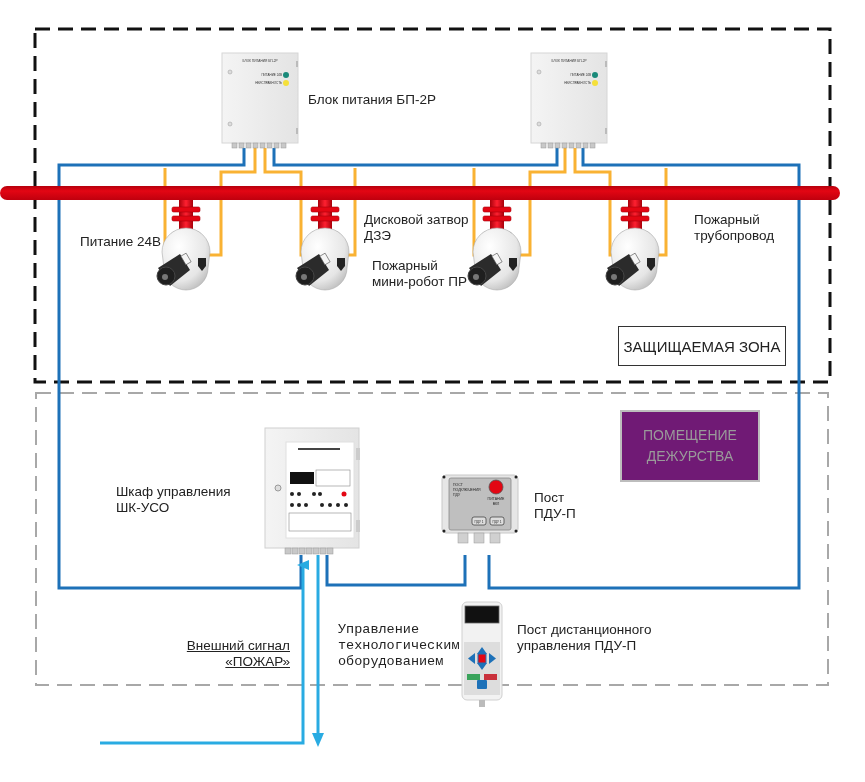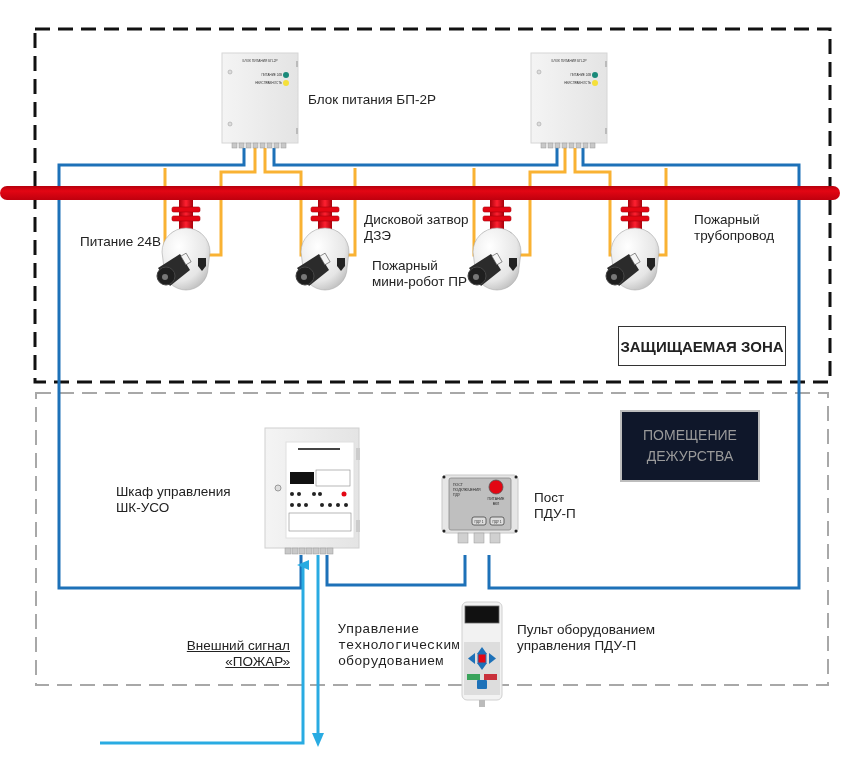--- a/index.html
+++ b/index.html
@@ -2,21 +2,21 @@
 <html><head>
 <meta charset="utf-8">
 <style>
   html,body{margin:0;padding:0;background:#ffffff;}
   body{width:865px;height:782px;position:relative;overflow:hidden;font-family:"Liberation Sans",sans-serif;}
   #diagram{position:absolute;left:0;top:0;width:865px;height:782px;}
   .lbl{position:absolute;font-family:"Liberation Sans",sans-serif;font-size:13.5px;color:#222;line-height:16px;white-space:nowrap;}
   .lbl.c{text-align:left;}
   .lbl.r{text-align:right;}
   .zone-box{position:absolute;border:1px solid #333;background:#fff;font-size:15px;color:#222;display:flex;align-items:center;justify-content:center;}
-  .room-box{position:absolute;border:2px solid #bdbdbd;background:#0f172a;color:#9a9a9a;font-size:14px;line-height:21px;text-align:center;display:flex;flex-direction:column;align-items:center;justify-content:center;}
+  .room-box{position:absolute;border:2px solid #bdbdbd;background:#701a75;color:#9a9a9a;font-size:14px;line-height:21px;text-align:center;display:flex;flex-direction:column;align-items:center;justify-content:center;}
 </style>
 </head>
 <body>
 
 <svg id="diagram" viewBox="0 0 865 782" xmlns="http://www.w3.org/2000/svg">
   <defs>
     <linearGradient id="pipeGrad" x1="0" y1="0" x2="0" y2="1">
       <stop offset="0" stop-color="#b5000c"></stop>
       <stop offset="0.35" stop-color="#e30613"></stop>
       <stop offset="1" stop-color="#c0000e"></stop>
@@ -262,35 +262,35 @@
   <div>ДЗЭ</div>
 </div>
 <div class="lbl c" style="left:372px;top:258px;width:106px;">
   <div>Пожарный</div>
   <div>мини-робот ПР</div>
 </div>
 <div class="lbl c" style="left:694px;top:212px;width:90px;">
   <div>Пожарный</div>
   <div>трубопровод</div>
 </div>
-<div class="zone-box" style="left:618px;top:326px;width:166px;height:38px;font-weight:bold;">ЗАЩИЩАЕМАЯ ЗОНА</div>
+<div class="zone-box" style="left:618px;top:326px;width:166px;height:38px;">ЗАЩИЩАЕМАЯ ЗОНА</div>
 <div class="room-box" style="left:620px;top:410px;width:136px;height:68px;">
   <div>ПОМЕЩЕНИЕ</div>
   <div>ДЕЖУРСТВА</div>
 </div>
 <div class="lbl c" style="left:116px;top:484px;width:116px;">
   <div>Шкаф управления</div>
   <div>ШК-УСО</div>
 </div>
 <div class="lbl c" style="left:534px;top:490px;width:60px;">
   <div>Пост</div>
   <div>ПДУ-П</div>
 </div>
 <div class="lbl" style="left:517px;top:622px;">
-  <div>Пульт оборудованием</div>
+  <div>Пост дистанционного</div>
   <div>управления ПДУ-П</div>
 </div>
 <div class="lbl r" style="left:170px;top:638px;width:120px;text-decoration:underline;">
   <div>Внешний сигнал</div>
   <div>«ПОЖАР»</div>
 </div>
 <div class="lbl" style="left:338px;top:622px;font-family:Liberation Mono, monospace;">
   <div>Управление</div>
   <div>технологическим</div>
   <div>оборудованием</div>

